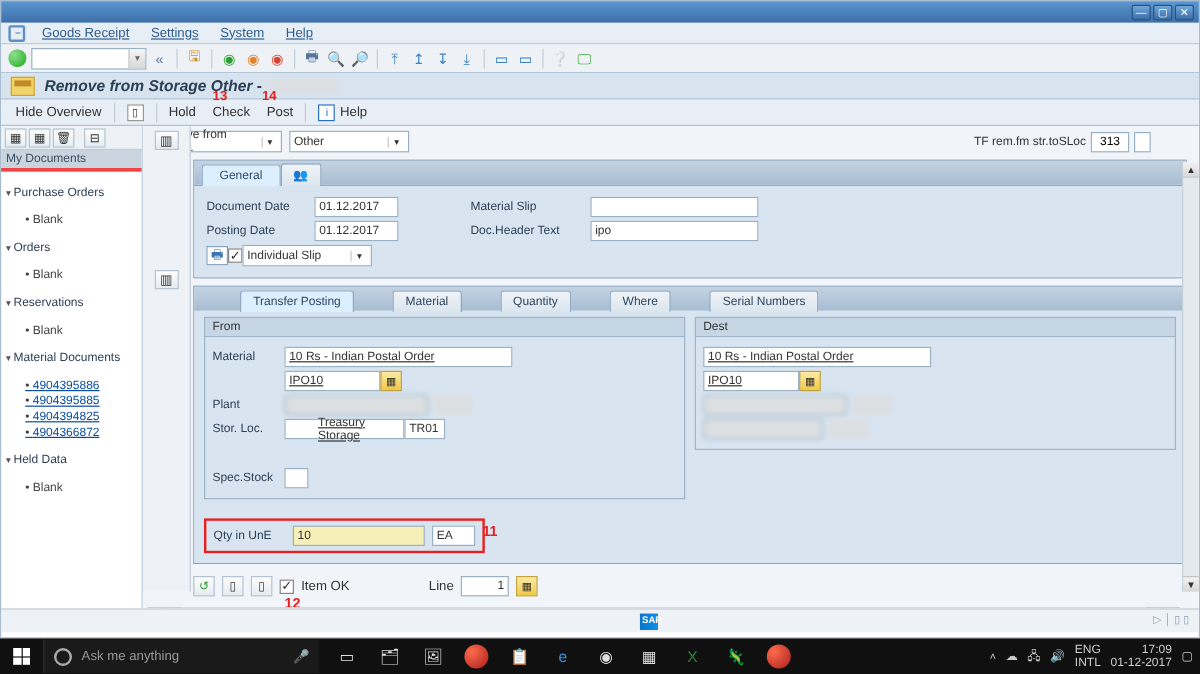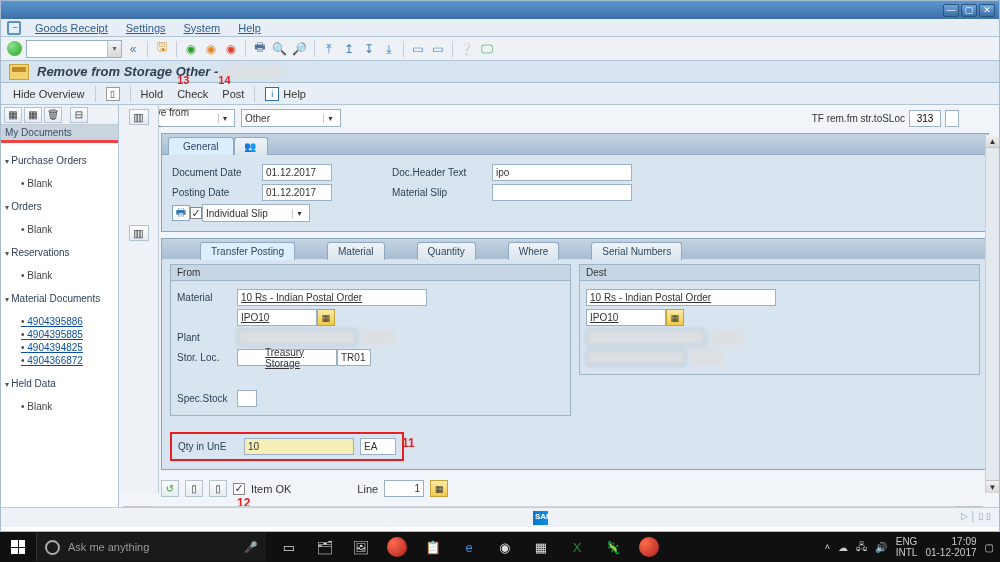--- a/index.html
+++ b/index.html
@@ -285,26 +285,26 @@
                 <div style="width:18px;height:16px;border:1px solid #8aa5c0;background:#fff;display:flex;align-items:center;justify-content:center;color:#3a73ad;">🖶</div>
                 <div class="checkbox">✓</div>
                 <div class="combo" style="width:108px;">
                     <span>Individual Slip</span>
                     <div class="drop">▾</div>
                   </div>
               </div>
             </div>
             <div>
               <div class="row">
+                  <div class="lbl" style="width:100px;">Material Slip</div>
+                  <div class="inp" style="width:140px;"></div>
+                </div>
+              <div class="row">
                   <div class="lbl" style="width:100px;">Doc.Header Text</div>
                   <div class="inp" style="width:140px;">ipo</div>
-                </div>
-              <div class="row">
-                  <div class="lbl" style="width:100px;">Material Slip</div>
-                  <div class="inp" style="width:140px;"></div>
                 </div>
             </div>
           </div>
         </div>
       </div>
 
       <div class="bluepane">
         <div class="bp-tabbar tp-tabs">
           <div class="bp-tab active">Transfer Posting</div>
           <div class="bp-tab">Material</div>

